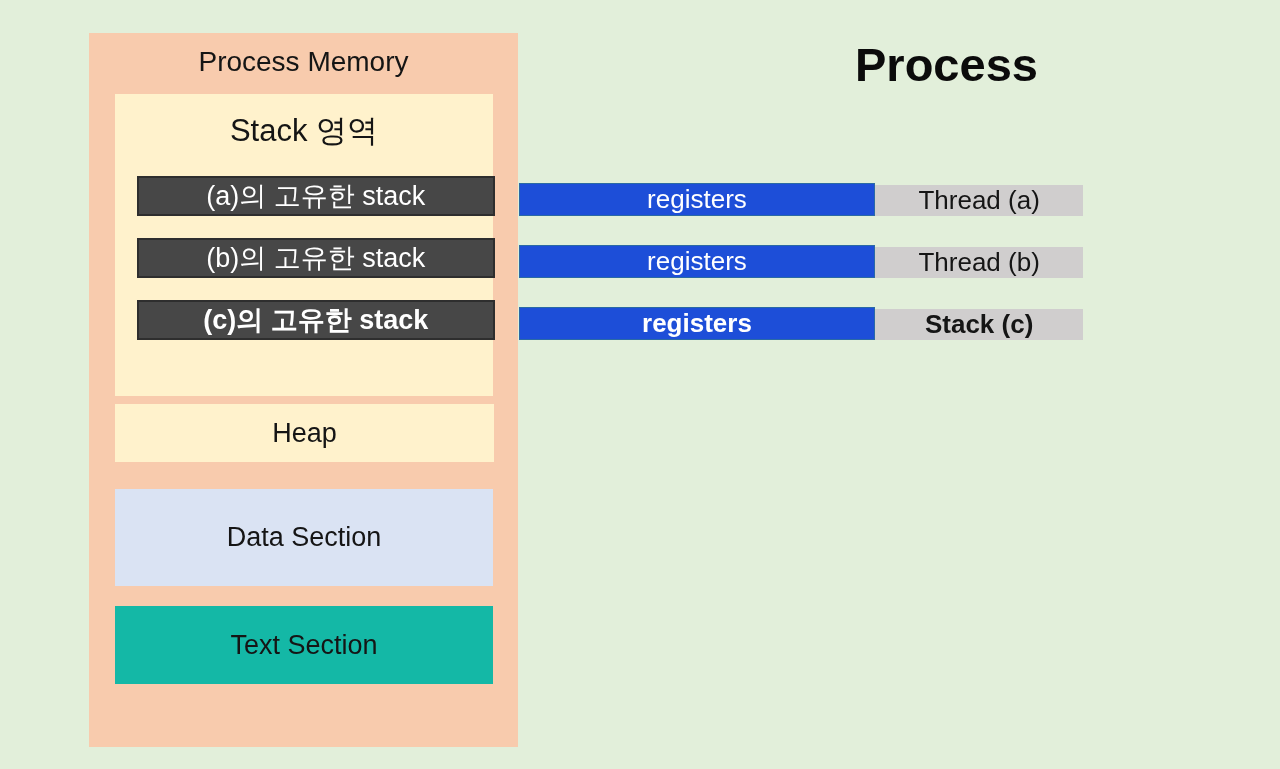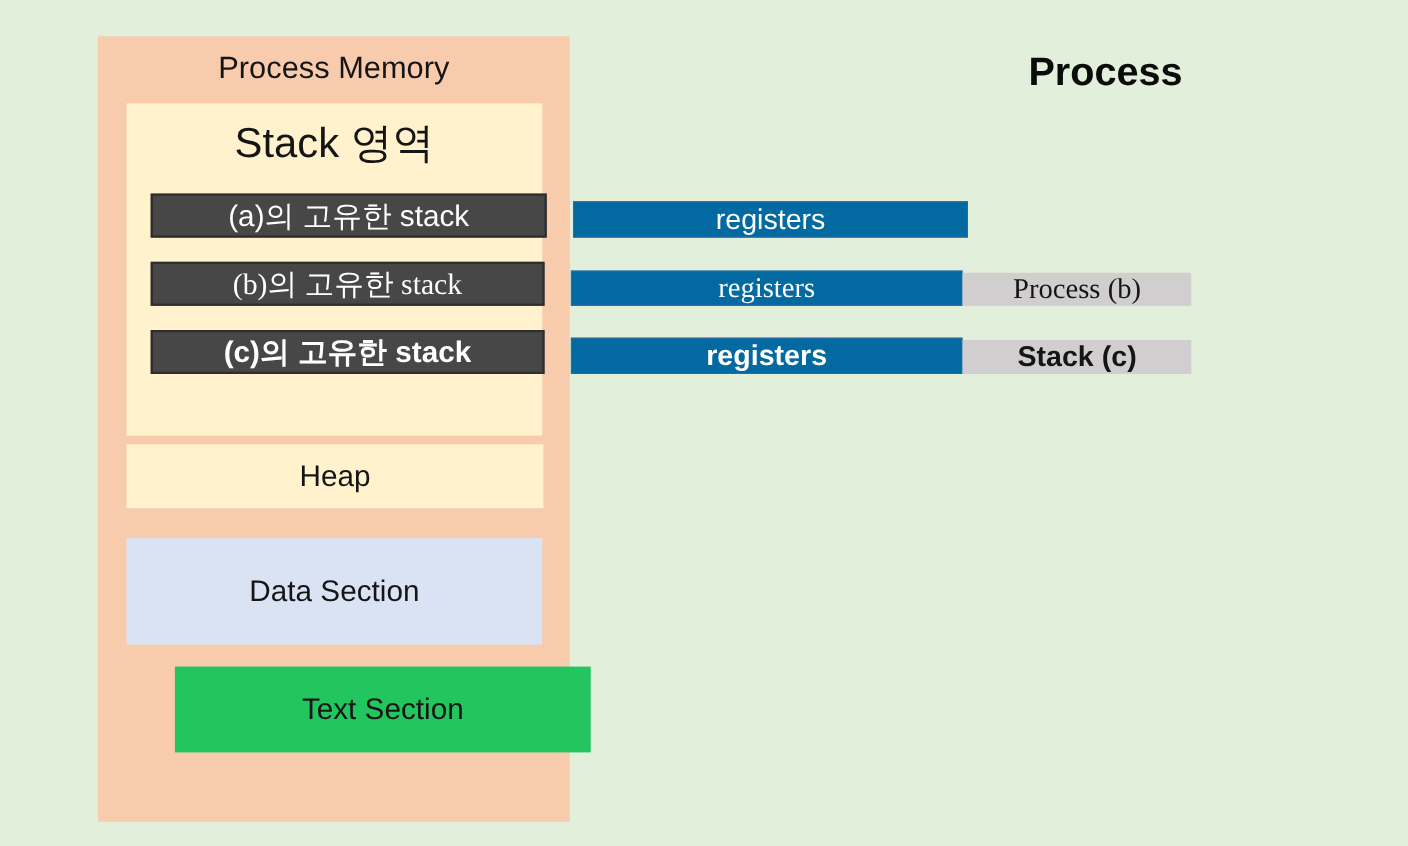--- a/index.html
+++ b/index.html
@@ -34,54 +34,54 @@
 
   
   .stack-box {
     left: 115px; top: 94px;
     width: 378px; height: 302px;
     background: #fff2cc;
   }
   .stack-title {
     left: 115px; top: 108px;
     width: 378px; height: 46px;
-    font-size: 38px;
+    font-size: 31px;
     text-align: center;
     line-height: 46px;
     color: #151515;
   }
 
   
   .thread-row {
     left: 137px;
     width: 946px; height: 44px;
     display: flex;
     align-items: flex-end;
   }
   .row-a { top: 172px; }
-  .row-b { top: 234px; font-family: Liberation Serif, serif; }
+  .row-b { top: 234px; }
   .row-c { top: 296px; font-weight: bold; }
 
   .stack-bar {
     width: 356px;
     background: #474747;
     border: 2px solid #2e2e2e;
     color: #ffffff;
     font-size: 27px;
     display: flex;
     align-items: center;
     justify-content: center;
   }
   .connector {
     width: 24px;
     background: #c9c9c9;
   }
   .registers-bar {
     width: 357px;
-    background: #0369a1;
+    background: #1d4ed8;
     border: 1px solid #2a6aa5;
     color: #ffffff;
     font-size: 26px;
     display: flex;
     align-items: center;
     justify-content: center;
   }
   .thread-bar {
     width: 209px;
     background: #d0cece;
@@ -109,36 +109,35 @@
     background: #dae3f3;
     font-size: 27px;
     display: flex;
     align-items: center;
     justify-content: center;
     color: #151515;
   }
   .text-box {
     left: 115px; top: 606px;
     width: 378px; height: 78px;
-    background: #22c55e;
-    font-size: 27px;
-    display: flex;
-    align-items: center;
-    justify-content: center;
-    color: #151515;
-    margin-left: 44px;
+    background: #14b8a6;
+    font-size: 27px;
+    display: flex;
+    align-items: center;
+    justify-content: center;
+    color: #151515;
   }
 
   
   .process-title {
     left: 855px; top: 40px;
     width: 300px; height: 50px;
-    font-size: 36px;
+    font-size: 47px;
     font-weight: bold;
-    text-align: center;
+    text-align: left;
     line-height: 50px;
     color: #0b0b0b;
   }
 </style>
 </head>
 <body>
 
 <div class="stage">
 
   <div class="abs memory-box"></div>
@@ -148,32 +147,35 @@
   <div class="abs stack-title">Stack 영역</div>
 
   <div class="abs thread-row row-a">
     <div class="stack-bar">
       <span>(a)의 고유한 stack</span>
     </div>
     <div class="connector"></div>
     <div class="registers-bar">
       <span>registers</span>
     </div>
+    <div class="thread-bar">
+      <span>Thread (a)</span>
+    </div>
   </div>
 
   <div class="abs thread-row row-b">
     <div class="stack-bar">
       <span>(b)의 고유한 stack</span>
     </div>
     <div class="connector"></div>
     <div class="registers-bar">
       <span>registers</span>
     </div>
     <div class="thread-bar">
-      <span>Process (b)</span>
+      <span>Thread (b)</span>
     </div>
   </div>
 
   <div class="abs thread-row row-c">
     <div class="stack-bar">
       <span>(c)의 고유한 stack</span>
     </div>
     <div class="connector"></div>
     <div class="registers-bar">
       <span>registers</span>

